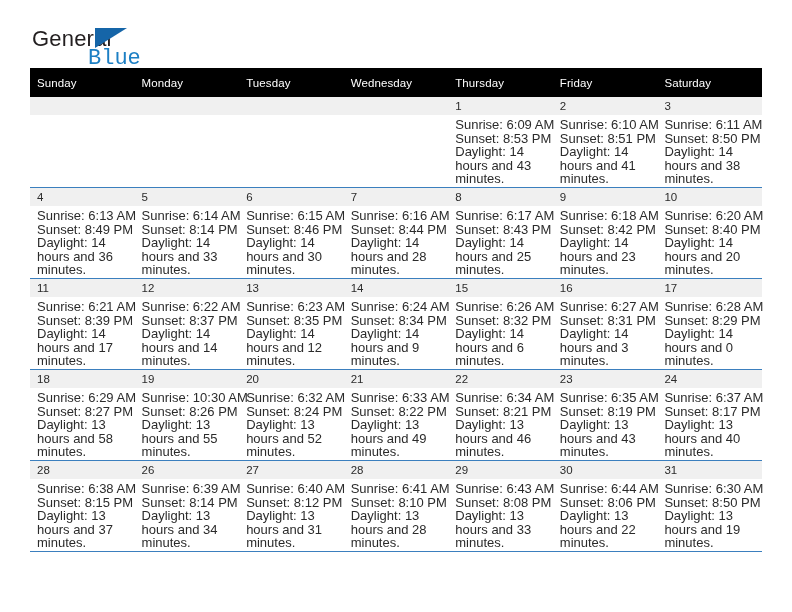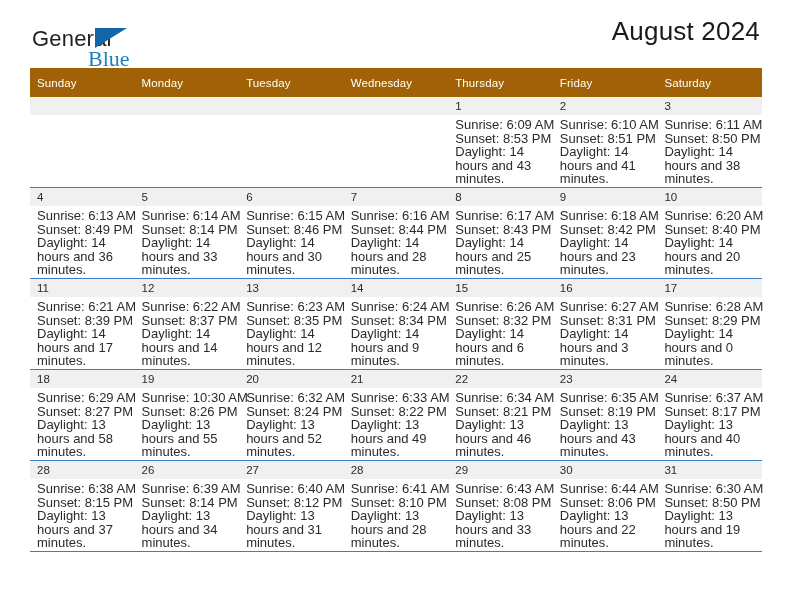--- a/index.html
+++ b/index.html
@@ -46,21 +46,21 @@
     letter-spacing: 0.2px;
     color: #231f20;
     font-family: "Liberation Sans", sans-serif;
   }
   .brand-blue {
     position: absolute;
     left: 58px;
     top: 20px;
     font-size: 22px;
     color: #1c7fc4;
-    font-family: Liberation Serif, serif;
+    font-family: Liberation Mono, monospace;
   }
   .brand-sail {
     position: absolute;
     left: 65px;
     top: 2px;
     width: 0;
     height: 0;
     border-left: 32px solid #1565a8;
     border-bottom: 20px solid transparent;
   }
@@ -85,21 +85,21 @@
   }
 
   
   .calendar {
     width: 732px;
     border-collapse: collapse;
     table-layout: fixed;
   }
 
   .calendar th {
-    background: #a16207;
+    background: #000000;
     color: #ffffff;
     font-size: 11.5px;
     font-weight: normal;
     text-align: left;
     padding: 5px 0 5px 7px;
     height: 19px;
     letter-spacing: 0.1px;
   }
 
   .calendar td {
@@ -148,21 +148,20 @@
 
   <div class="header">
 
     <div class="brand">
       <span class="brand-general">General</span>
       <span class="brand-sail"></span>
       <span class="brand-blue">Blue</span>
     </div>
 
     <div class="title-block">
-      <div class="cal-title">August 2024</div>
     </div>
 
   </div>
 
   <table class="calendar">
     <thead>
       <tr>
         <th>Sunday</th>
         <th>Monday</th>
         <th>Tuesday</th>

